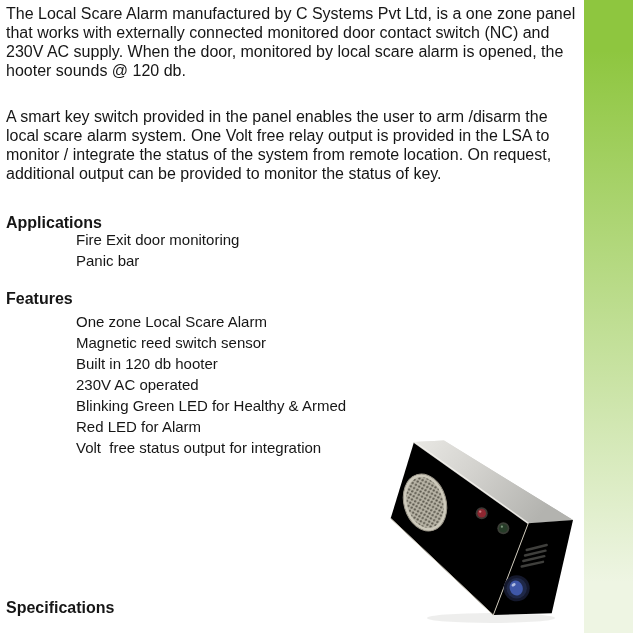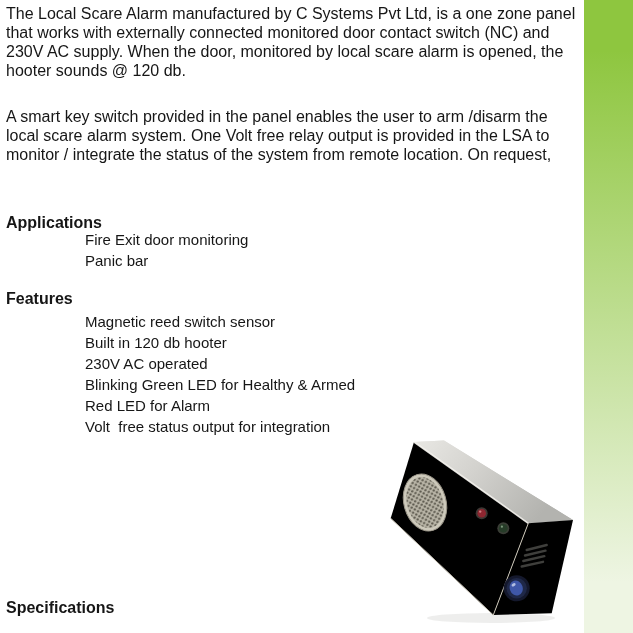--- a/index.html
+++ b/index.html
@@ -6,21 +6,21 @@
   body{
     width:633px;height:633px;position:relative;overflow:hidden;
     background:#ffffff;
     font-family:"Liberation Sans","DejaVu Sans",sans-serif;
     color:#161616;
   }
   .abs{position:absolute;}
   .para{left:6px;font-size:16px;line-height:19px;}
   .para .ln{white-space:pre;}
   .heading{left:6px;font-size:16px;font-weight:bold;line-height:17px;white-space:pre;}
-  .list{left:85px;font-size:15px;line-height:21px;}
+  .list{left:76px;font-size:15px;line-height:21px;}
   .list .li{white-space:pre;}
   #accent-bar{left:584px;top:0;width:49px;height:633px;}
   #photo-wrap{left:373px;top:424px;width:212px;height:202px;}
   svg{display:block;}
 </style>
 </head>
 <body style="background: rgb(255, 255, 255); color: rgb(22, 22, 22);">
 
 <div id="accent-bar" class="abs" style="background: linear-gradient(rgb(142, 198, 63) 0%, rgb(142, 198, 63) 8%, rgb(238, 245, 227) 92%, rgb(238, 245, 227) 100%);"></div>
 
@@ -28,30 +28,32 @@
   <div class="ln">The Local Scare Alarm manufactured by C Systems Pvt Ltd, is a one zone panel</div>
   <div class="ln">that works with externally connected monitored door contact switch (NC) and</div>
   <div class="ln">230V AC supply. When the door, monitored by local scare alarm is opened, the</div>
   <div class="ln">hooter sounds @ 120 db.</div>
 </div>
 
 <div class="abs para" style="top:107px">
   <div class="ln">A smart key switch provided in the panel enables the user to arm /disarm the</div>
   <div class="ln">local scare alarm system. One Volt free relay output is provided in the LSA to</div>
   <div class="ln">monitor / integrate the status of the system from remote location. On request,</div>
+  <div class="ln">additional output can be provided to monitor the status of key.</div>
 </div>
 
 <div class="abs heading" style="top:214px">Applications</div>
 <div class="abs list" style="top:229px">
   <div class="li">Fire Exit door monitoring</div>
   <div class="li">Panic bar</div>
 </div>
 
 <div class="abs heading" style="top:290px">Features</div>
 <div class="abs list" style="top:311px">
+  <div class="li">One zone Local Scare Alarm</div>
   <div class="li">Magnetic reed switch sensor</div>
   <div class="li">Built in 120 db hooter</div>
   <div class="li">230V AC operated</div>
   <div class="li">Blinking Green LED for Healthy &amp; Armed</div>
   <div class="li">Red LED for Alarm</div>
   <div class="li">Volt  free status output for integration</div>
 </div>
 
 <div id="photo-wrap" class="abs">
   <svg width="212" height="202" viewBox="0 0 212 202">

